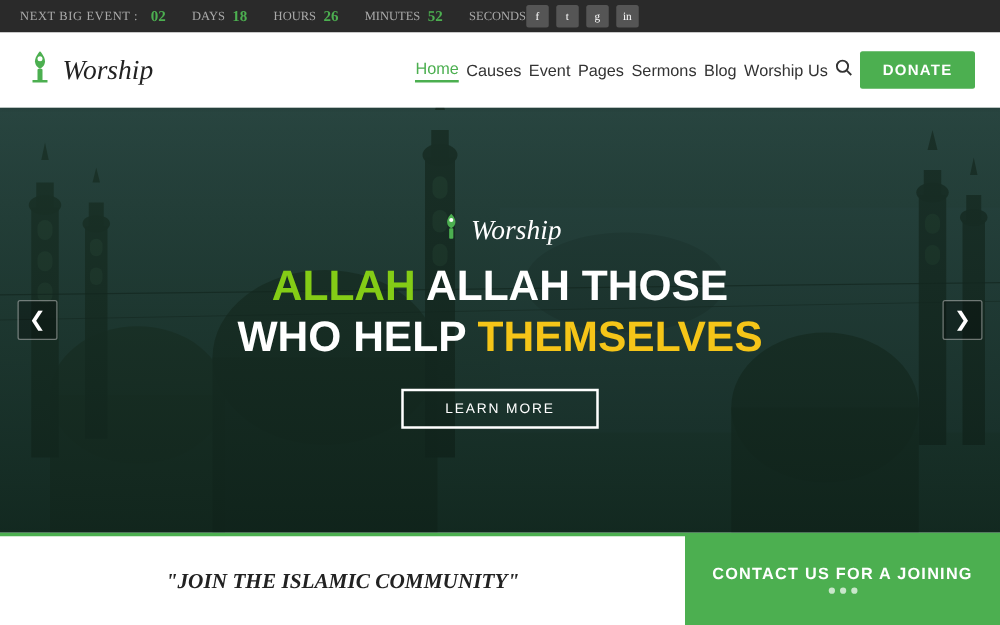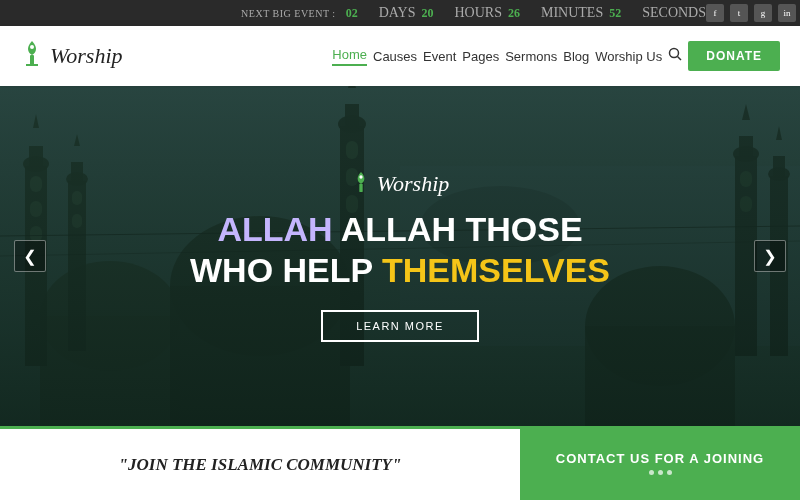--- a/index.html
+++ b/index.html
@@ -5,22 +5,22 @@
     * { margin: 0; padding: 0; box-sizing: border-box; }
     body { font-family: 'Georgia', serif; width: 800px; height: 500px; overflow: hidden; background: #fff; }
 
     
     #top-bar {
       background: #2a2a2a;
       color: #fff;
       font-size: 11px;
       display: flex;
       align-items: center;
-      justify-content: flex-end;
-      padding: 0 4px;
+      justify-content: flex-start;
+      padding: 0 16px;
       height: 26px;
     }
     #top-bar .event-info {
       display: flex;
       align-items: center;
       gap: 6px;
     }
     #top-bar .event-label {
       color: #aaa;
       font-size: 10px;
@@ -33,21 +33,21 @@
       align-items: center;
       gap: 21px;
     }
     #top-bar .time-number {
       color: #4caf50;
       font-weight: bold;
       font-size: 12px;
     }
     #top-bar .time-unit {
       color: #aaa;
-      font-size: 14px;
+      font-size: 10px;
       text-transform: uppercase;
     }
     #top-bar .social-icons {
       display: flex;
       gap: 6px;
       align-items: center;
     }
     .social-icon {
       width: 18px;
       height: 18px;
@@ -152,21 +152,21 @@
       color: #4caf50;
       font-size: 20px;
     }
     #hero-headline {
       font-size: 34px;
       font-family: Arial, sans-serif;
       font-weight: 900;
       line-height: 1.2;
       margin-bottom: 20px;
     }
-    #hero-headline .green { color: #c4b5fd; }
+    #hero-headline .green { color: #84cc16; }
     #hero-headline .white { color: #fff; }
     #hero-headline .yellow { color: #f5c518; }
 
     #learn-more-btn {
       background: transparent;
       border: 2px solid #fff;
       color: #fff;
       padding: 8px 33px;
       font-size: 11px;
       letter-spacing: 1.5px;
@@ -210,21 +210,21 @@
       border-top: 3px solid #4caf50;
     }
     #bottom-left-text {
       font-size: 17px;
       font-family: 'Georgia', serif;
       color: #222;
       font-style: italic;
       font-weight: bold;
     }
     #bottom-right {
-      width: 280px;
+      width: 252px;
       background: #4caf50;
       display: flex;
       flex-direction: column;
       align-items: center;
       justify-content: center;
       gap: 4px;
     }
     #bottom-right-text {
       font-size: 13px;
       font-family: Arial, sans-serif;
@@ -257,21 +257,21 @@
 <body>
 
 <div id="top-bar">
   <div class="event-info">
     <span class="event-label">NEXT BIG EVENT :</span>
     <span class="time-block">
       <span class="time-number">02</span>
       <span class="time-unit">DAYS</span>
     </span>
     <span class="time-block">
-      <span class="time-number">20</span>
+      <span class="time-number">18</span>
       <span class="time-unit">HOURS</span>
     </span>
     <span class="time-block">
       <span class="time-number">26</span>
       <span class="time-unit">MINUTES</span>
     </span>
     <span class="time-block">
       <span class="time-number">52</span>
       <span class="time-unit">SECONDS</span>
     </span>

